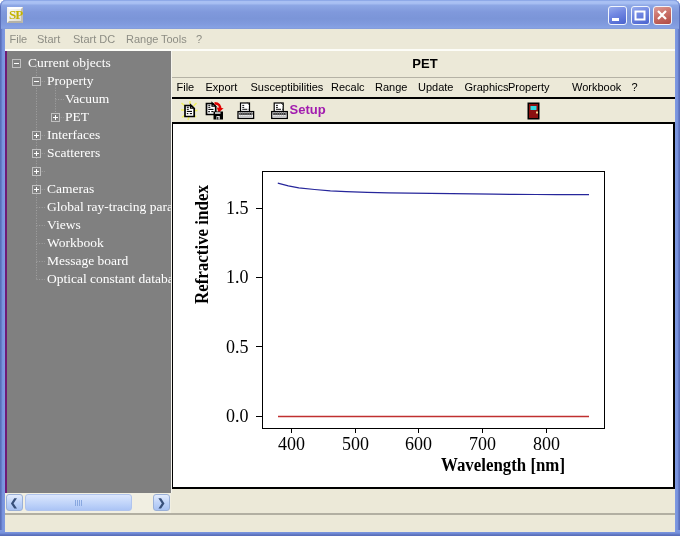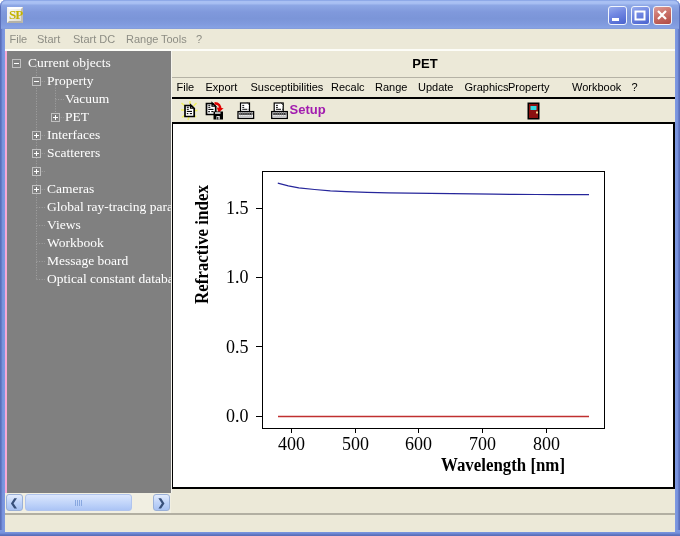--- a/index.html
+++ b/index.html
@@ -26,21 +26,21 @@
     text-align:center;line-height:12px;letter-spacing:-1px;}
   #menubar{left:5px;top:29px;width:670px;height:21px;background:#ece9d8;}
   #menubar span{position:absolute;top:4px;font-size:11px;color:#8d8d84;}
   
   #bleft {left:0;top:29px;width:5px;height:507px;background:linear-gradient(to right,#5a6fba 0%,#5a6fba 20%,#7691dc 45%,#7f9ae2 100%);}
   #bright{left:675px;top:29px;width:5px;height:507px;background:linear-gradient(to left,#5a6fba 0%,#5a6fba 20%,#7691dc 45%,#7f9ae2 100%);}
   #bbot  {left:0;top:530px;width:680px;height:6px;background:linear-gradient(to top,#5a6fba 0%,#5a6fba 15%,#7691dc 50%,#7f9ae2 100%);}
   
   #client{left:5px;top:50px;width:670px;height:463px;background:#ece9d8;}
   #treewrap{left:5px;top:51px;width:166px;height:442px;background:#808080;
-     border-left:2px solid #f9a8d4;box-sizing:border-box;overflow:hidden;text-align:center;}
+     border-left:2px solid #701a75;box-sizing:border-box;overflow:hidden;text-align:center;}
   .trow{position:absolute;color:#fff;font-family:"Liberation Serif",serif;
      font-size:13.5px;white-space:nowrap;}
   .tbox{position:absolute;width:9px;height:9px;background:#808080;
      border:1px solid #c0c0c0;box-sizing:border-box;}
   .tbox:before{content:"";position:absolute;left:1px;top:3px;width:5px;height:1px;background:#fff;}
   .tbox.plus:after{content:"";position:absolute;left:3px;top:1px;width:1px;height:5px;background:#fff;}
   
   #hscroll{left:5px;top:493px;width:166px;height:20px;background:#f1efe2;}
   .sbtn{position:absolute;top:1px;width:17px;height:17px;border-radius:3px;
      background:linear-gradient(to bottom,#e3ecfd,#c0d4f9 50%,#a8c2f2);

